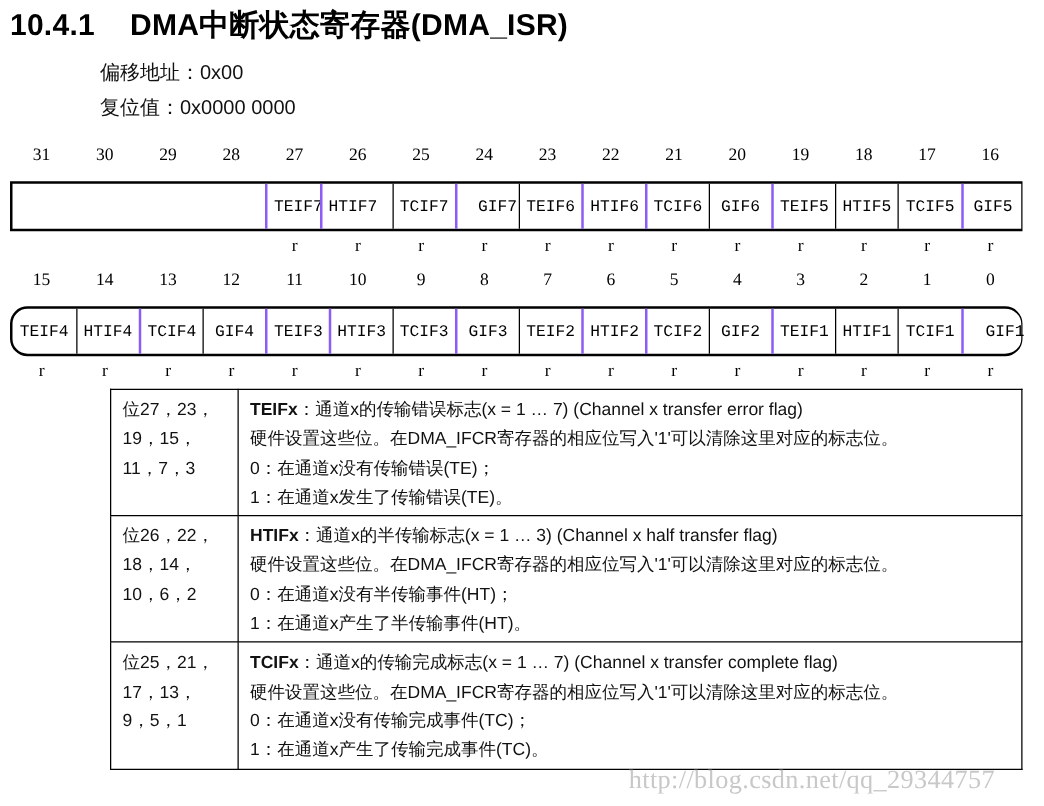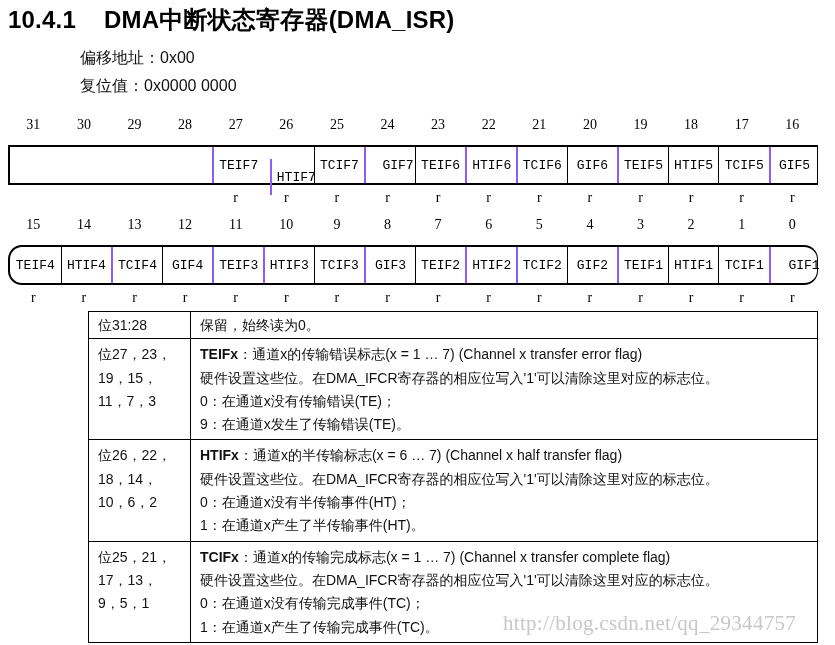--- a/index.html
+++ b/index.html
@@ -51,21 +51,21 @@
   <span style="left:506px">21</span>
   <span style="left:556.6px">20</span>
   <span style="left:607.2px">19</span>
   <span style="left:657.8px">18</span>
   <span style="left:708.4px">17</span>
   <span style="left:759px">16</span>
 </div>
 
 <div class="reg" style="top:145px;">
   <div class="cell b2" style="left:202.4px;width:50.6px;">TEIF7</div>
-  <div class="cell b2" style="left:260px;width:50.6px;margin-top:12px;">HTIF7</div>
+  <div class="cell b2" style="left:246px;width:50.6px;">HTIF7</div>
   <div class="cell b1" style="left:303.6px;width:50.6px;">TCIF7</div>
   <div class="cell b2" style="left:354.2px;width:50.6px;padding-left:15px;">GIF7</div>
   <div class="cell b1" style="left:404.8px;width:50.6px;">TEIF6</div>
   <div class="cell b2" style="left:455.4px;width:50.6px;">HTIF6</div>
   <div class="cell b2" style="left:506px;width:50.6px;">TCIF6</div>
   <div class="cell b1" style="left:556.6px;width:50.6px;">GIF6</div>
   <div class="cell b2" style="left:607.2px;width:50.6px;">TEIF5</div>
   <div class="cell b1" style="left:657.8px;width:50.6px;">HTIF5</div>
   <div class="cell b1" style="left:708.4px;width:50.6px;">TCIF5</div>
   <div class="cell b2" style="left:759px;width:49px;">GIF5</div>
@@ -138,45 +138,41 @@
   <span style="left:506px">r</span>
   <span style="left:556.6px">r</span>
   <span style="left:607.2px">r</span>
   <span style="left:657.8px">r</span>
   <span style="left:708.4px">r</span>
   <span style="left:759px">r</span>
 </div>
 
 <table class="desc">
   <tbody>
-      <tr>
-    <td class="bits" style="padding-top:2px;padding-bottom:1px;"><span>位31:28</span></td>
-    <td style="padding-top:2px;padding-bottom:1px;"><span>保留，始终读为0。</span></td>
-  </tr>
   <tr>
     <td class="bits">
       <div>位27，23，</div>
       <div>19，15，</div>
       <div>11，7，3</div>
     </td>
     <td>
       <div><b>TEIFx</b><span>：通道x的传输错误标志(x = 1 … 7) (Channel x transfer error flag)</span></div>
       <div>硬件设置这些位。在DMA_IFCR寄存器的相应位写入'1'可以清除这里对应的标志位。</div>
       <div>0：在通道x没有传输错误(TE)；</div>
-      <div>9：在通道x发生了传输错误(TE)。</div>
+      <div>1：在通道x发生了传输错误(TE)。</div>
     </td>
   </tr>
   <tr>
     <td class="bits">
       <div>位26，22，</div>
       <div>18，14，</div>
       <div>10，6，2</div>
     </td>
     <td>
-      <div><b>HTIFx</b><span>：通道x的半传输标志(x = 6 … 7) (Channel x half transfer flag)</span></div>
+      <div><b>HTIFx</b><span>：通道x的半传输标志(x = 1 … 3) (Channel x half transfer flag)</span></div>
       <div>硬件设置这些位。在DMA_IFCR寄存器的相应位写入'1'可以清除这里对应的标志位。</div>
       <div>0：在通道x没有半传输事件(HT)；</div>
       <div>1：在通道x产生了半传输事件(HT)。</div>
     </td>
   </tr>
   <tr>
     <td class="bits">
       <div>位25，21，</div>
       <div>17，13，</div>
       <div>9，5，1</div>

